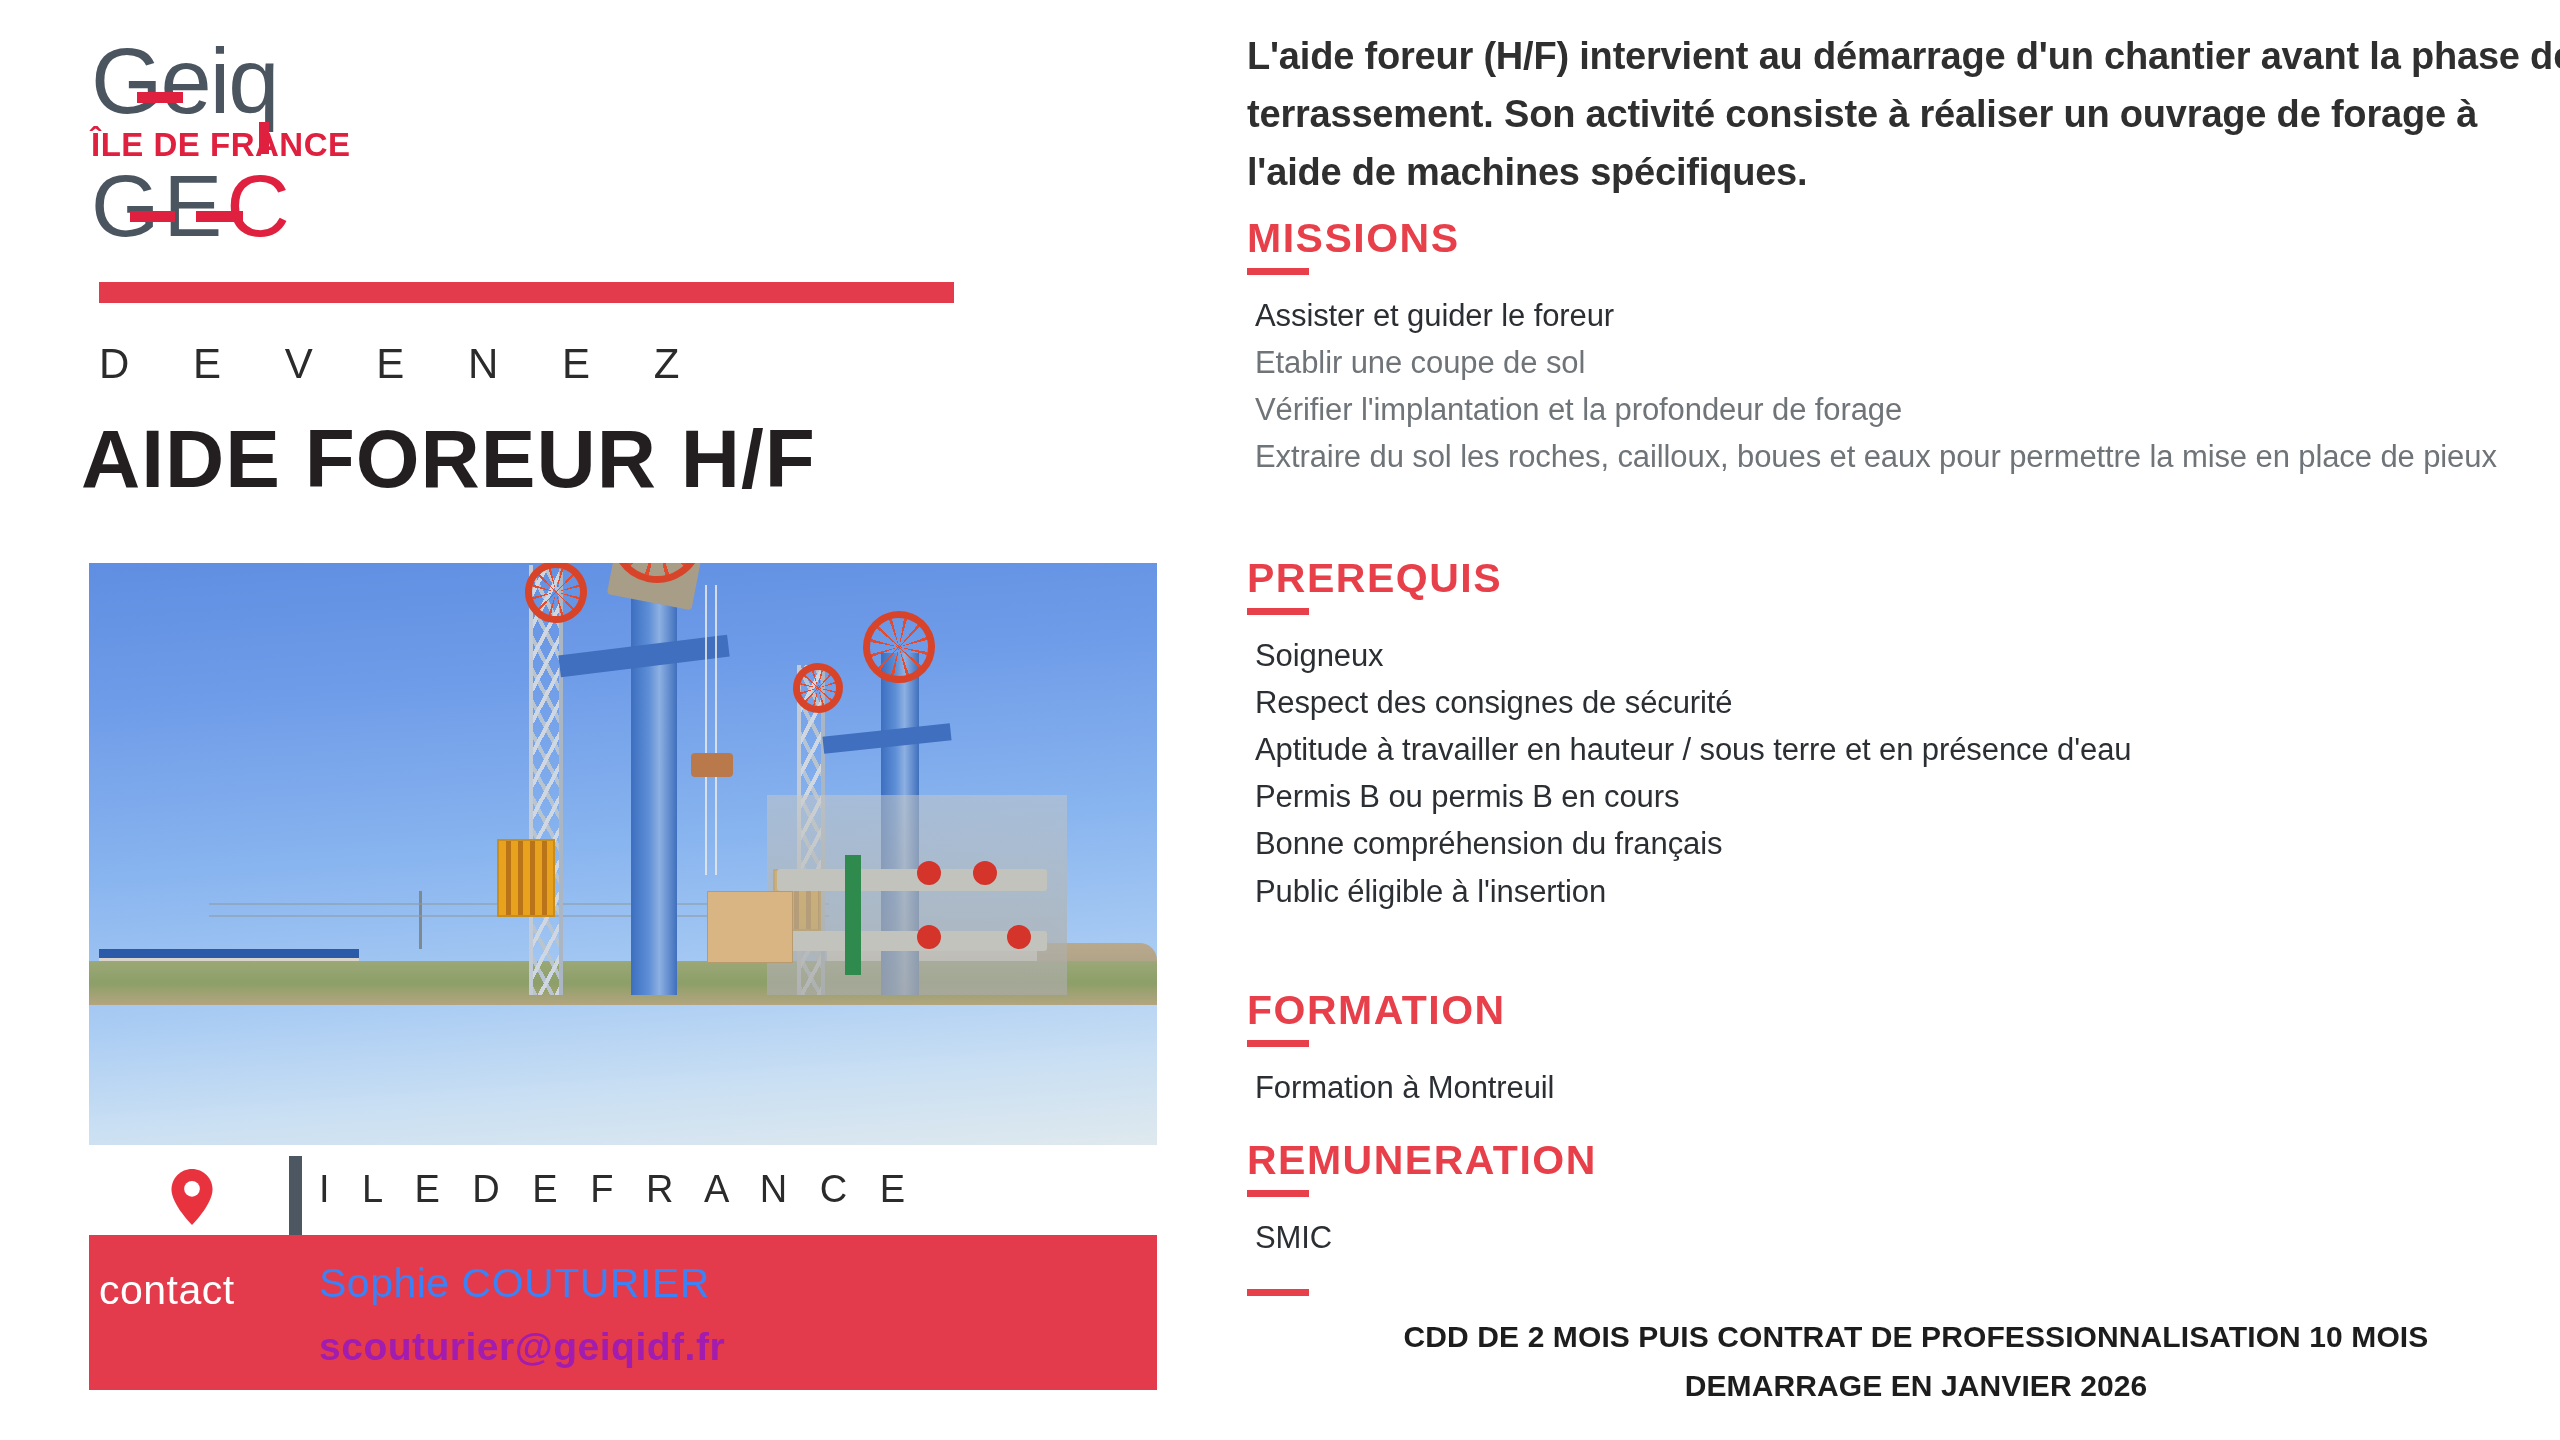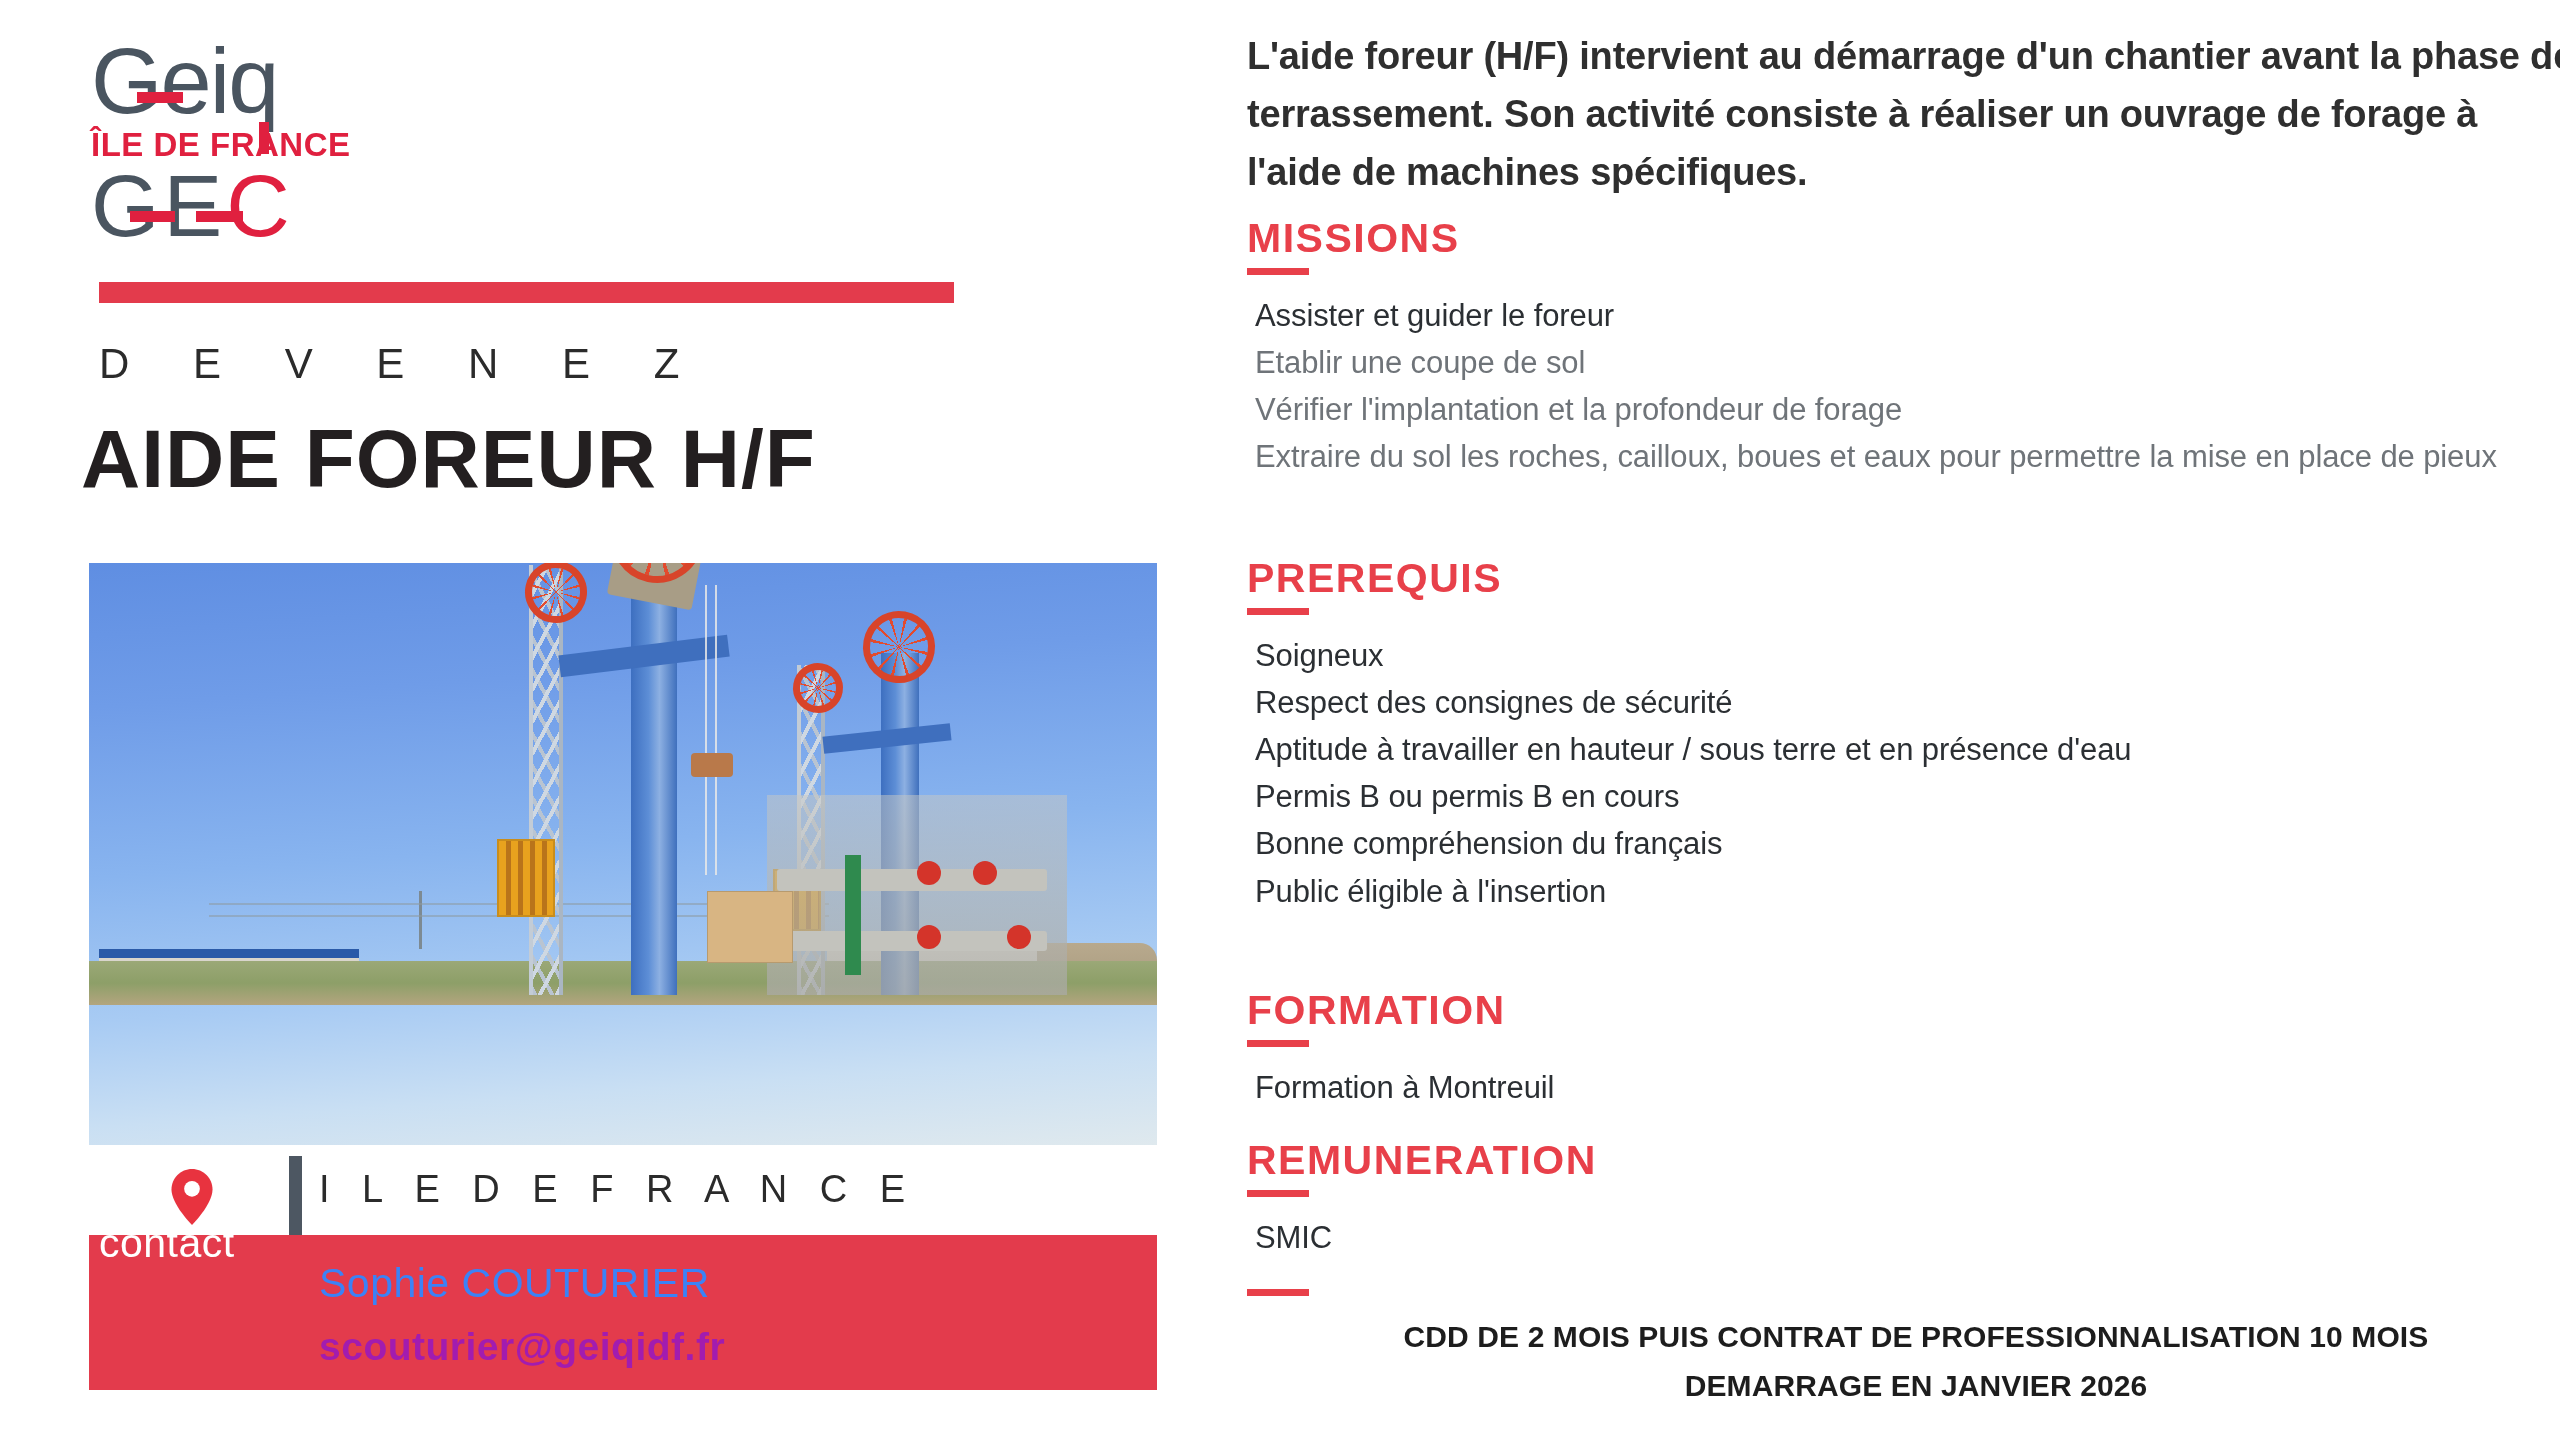--- a/index.html
+++ b/index.html
@@ -166,21 +166,21 @@
     position:absolute; left:300px; top:1168px;
     font-size:38px; font-weight:300; color:#2b2b2b; letter-spacing:11px;
   }
 
   
   .contact-bar {
     position:absolute; left:70px; top:1235px; width:1068px; height:155px;
     background:#e33b4c;
   }
   .contact-label {
-    position:absolute; left:80px; top:1220px;
+    position:absolute; left:80px; top:1267px;
     font-size:41px; font-weight:300; color:#ffffff; letter-spacing:0.5px;
   }
   .contact-name {
     position:absolute; left:300px; top:1260px;
     font-size:41px; font-weight:300; color:#3b82f6; letter-spacing:0.5px;
   }
   .contact-mail {
     position:absolute; left:300px; top:1325px;
     font-size:39px; font-weight:700; color:#a21caf; letter-spacing:0.5px;
   }

